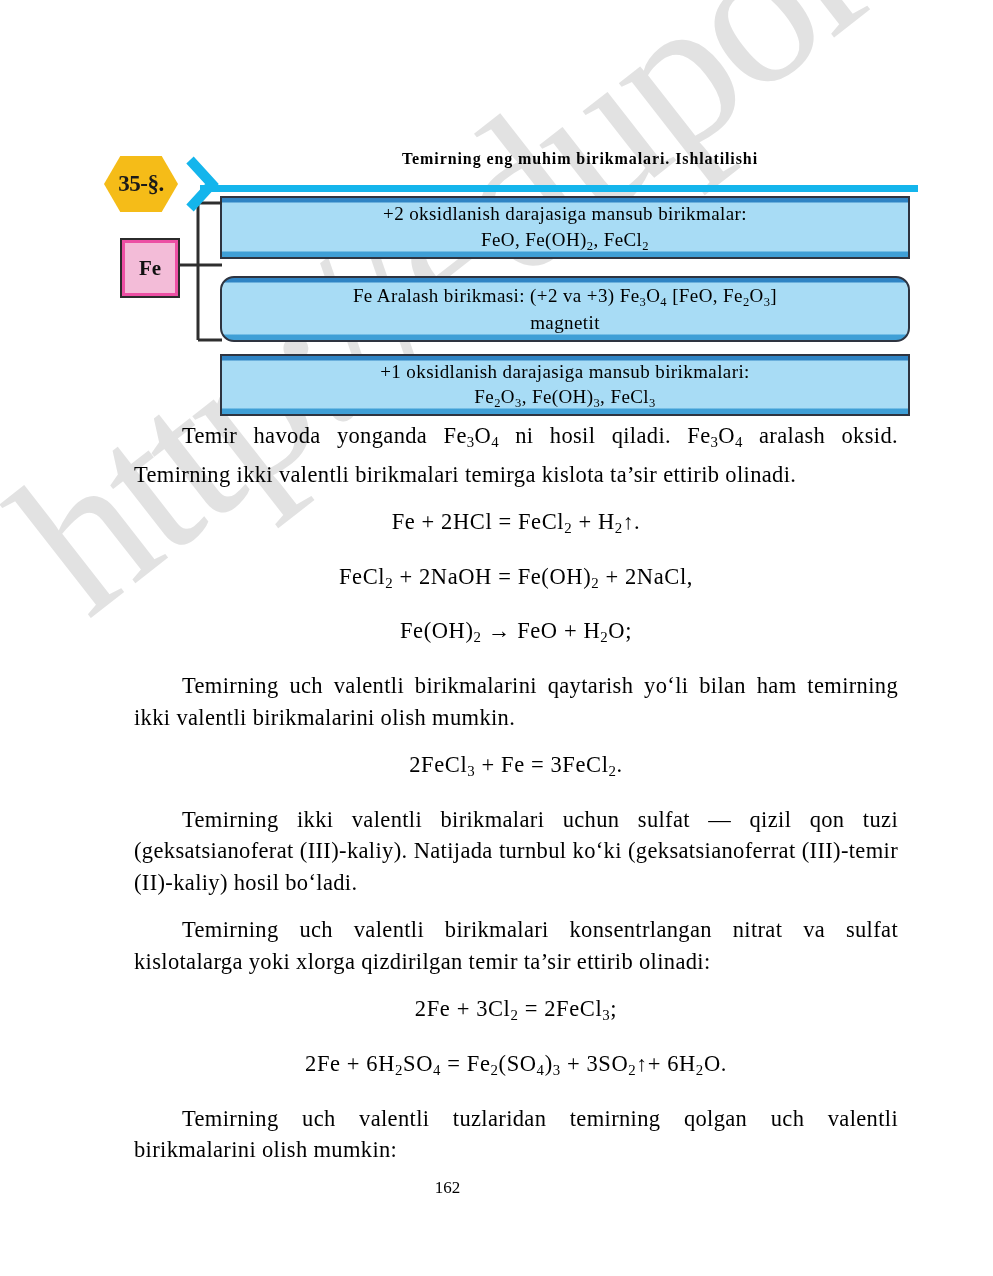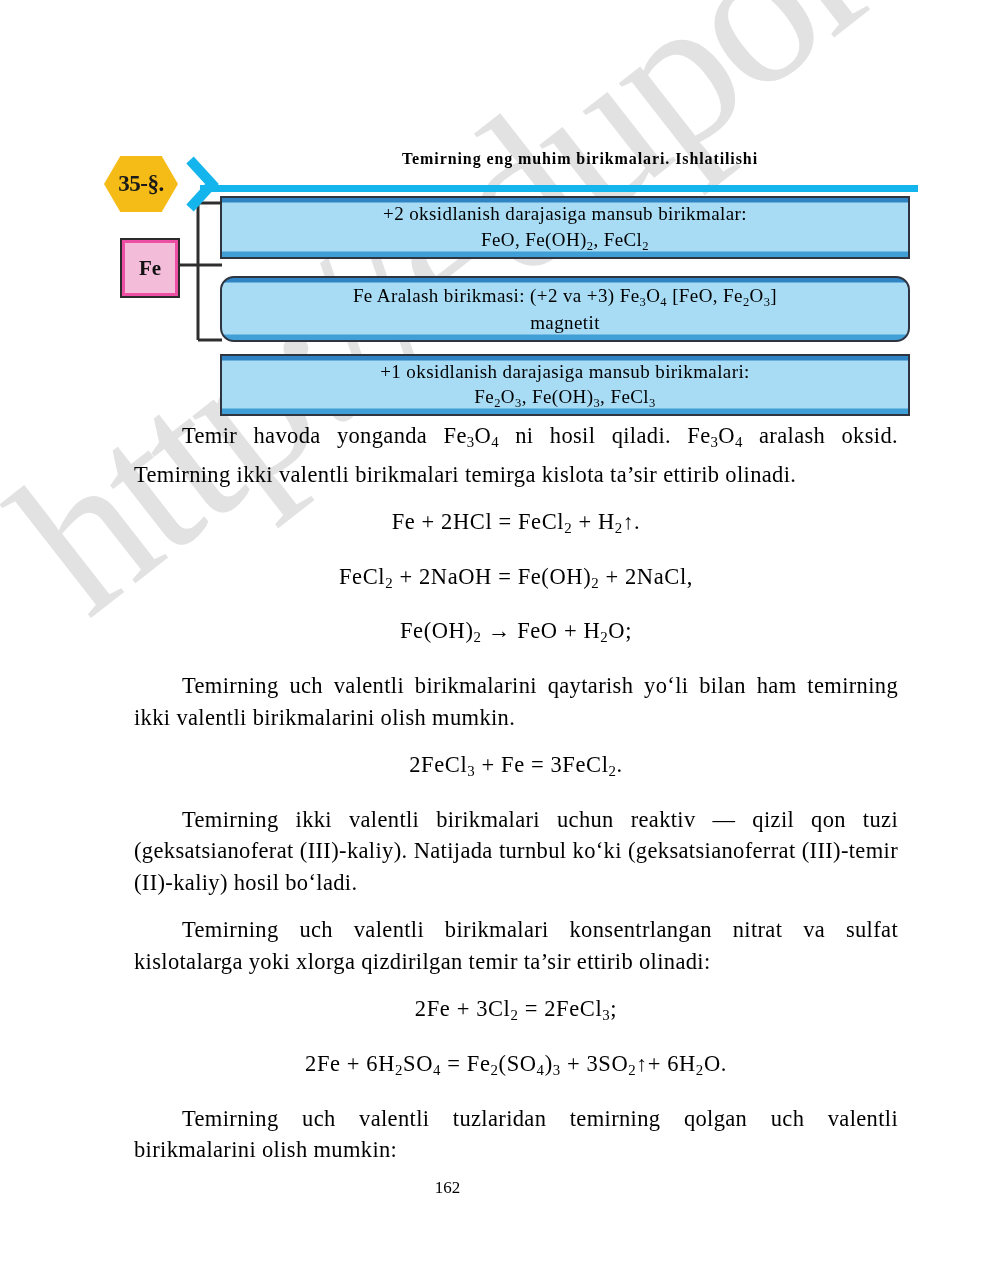--- a/index.html
+++ b/index.html
@@ -271,21 +271,21 @@
 
     <p class="para nolast">Temir havoda yonganda Fe<sub>3</sub>O<sub>4</sub> ni hosil qiladi. Fe<sub>3</sub>O<sub>4</sub> aralash oksid. Temirning ikki valentli birikmalari temirga kislota ta’sir ettirib olinadi.</p>
     <p class="eq">Fe  +  2HCl  =  FeCl<sub>2</sub>  +  H<sub>2</sub><span class="arrow-up">↑</span>.</p>
 
     <p class="eq">FeCl<sub>2</sub> + 2NaOH = Fe(OH)<sub>2</sub> + 2NaCl,</p>
     <p class="eq">Fe(OH)<sub>2</sub> → FeO + H<sub>2</sub>O;</p>
 
     <p class="para nolast">Temirning uch valentli birikmalarini qaytarish yo‘li bilan ham temirning ikki valentli birikmalarini olish mumkin.</p>
     <p class="eq">2FeCl<sub>3</sub>  +  Fe  =  3FeCl<sub>2</sub>.</p>
 
-    <p class="para nolast">Temirning ikki valentli birikmalari uchun reaktiv — qizil qon tuzi (geksatsianoferat (III)-kaliy). Natijada turnbul ko‘ki (geksatsianoferrat (III)-temir (II)-kaliy) hosil bo‘ladi.</p>
+    <p class="para nolast">Temirning ikki valentli birikmalari uchun sulfat — qizil qon tuzi (geksatsianoferat (III)-kaliy). Natijada turnbul ko‘ki (geksatsianoferrat (III)-temir (II)-kaliy) hosil bo‘ladi.</p>
 
     <p class="para nolast">Temirning uch valentli birikmalari konsentrlangan nitrat va sulfat kislotalarga yoki xlorga qizdirilgan temir ta’sir ettirib olinadi:</p>
     <p class="eq">2Fe  +  3Cl<sub>2</sub>  =  2FeCl<sub>3</sub>;</p>
     <p class="eq">2Fe  +  6H<sub>2</sub>SO<sub>4</sub>  =  Fe<sub>2</sub>(SO<sub>4</sub>)<sub>3</sub>  +  3SO<sub>2</sub><span class="arrow-up">↑</span>+  6H<sub>2</sub>O.</p>
 
     <p class="para nolast">Temirning uch valentli tuzlaridan temirning qolgan uch valentli birikmalarini olish mumkin:</p>
   </div>
 
   <div class="page-number">162</div>
 

